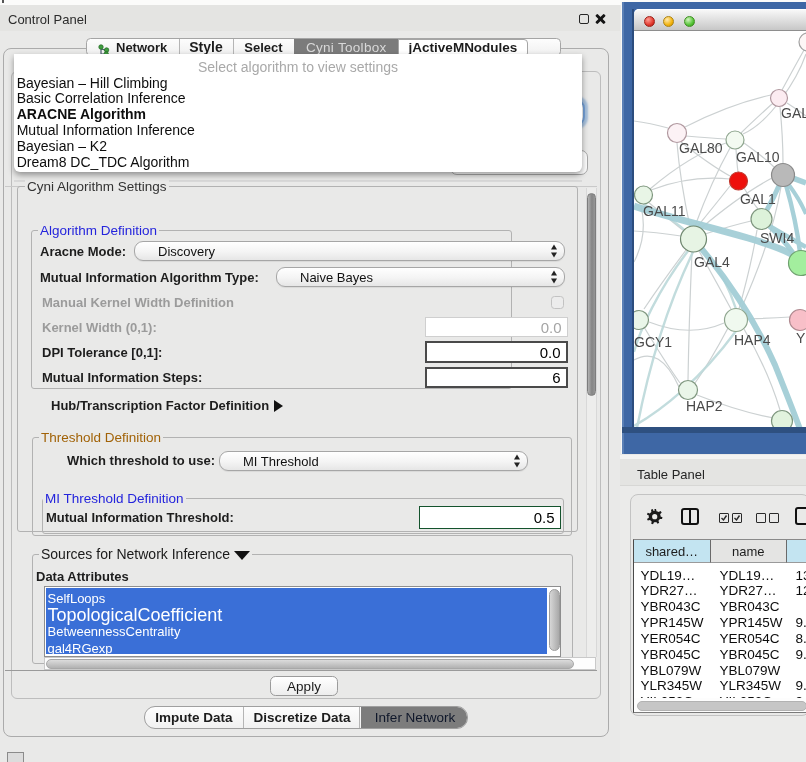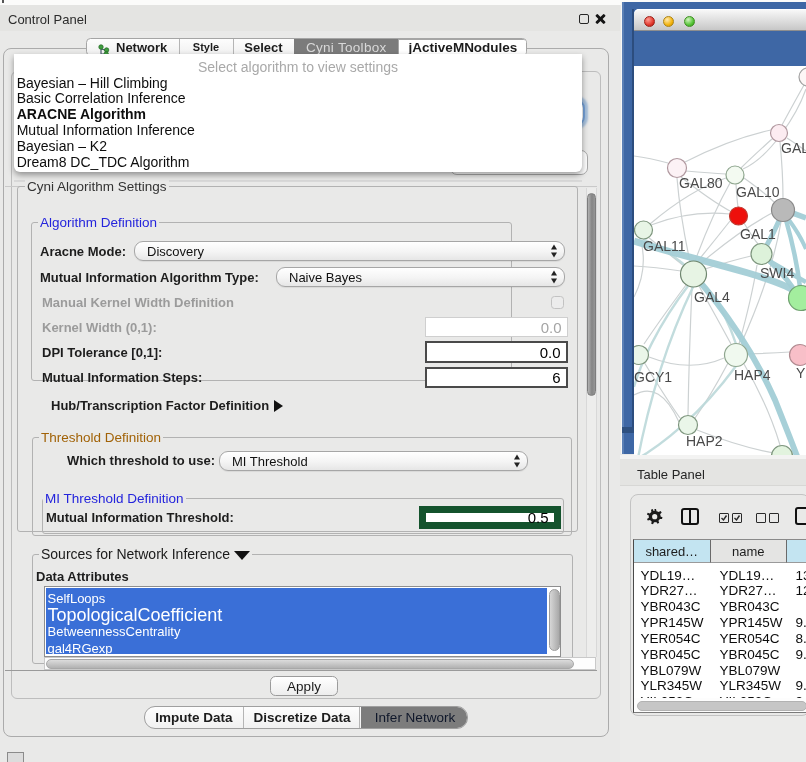--- a/index.html
+++ b/index.html
@@ -5,21 +5,21 @@
 * { margin:0; padding:0; box-sizing:border-box; }
 html,body { width:806px; height:762px; }
 body { font-family:"Liberation Sans", sans-serif; background:#e9e9e8; overflow:hidden; }
 #root { position:relative; width:806px; height:762px; }
 .abs { position:absolute; }
 .lbl { position:absolute; font-size:13px; font-weight:bold; color:#1d1d1d; white-space:nowrap; line-height:15px; }
 .dis { color:#9b9b9b; }
 .combo { position:absolute; border:1px solid #a6a6a6; border-radius:9px;
   background:linear-gradient(#ffffff, #f4f4f4 55%, #e6e6e6); box-shadow:0 1px 1px rgba(0,0,0,.07);
   font-size:13px; color:#111; }
-.combo .ct { position:absolute; left:12px; top:50%; transform:translateY(-50%); white-space:nowrap; }
+.combo .ct { position:absolute; left:23px; top:50%; transform:translateY(-50%); white-space:nowrap; }
 .spin { position:absolute; right:6px; top:50%; transform:translateY(-50%); width:7px; height:13px; }
 .spin:before { content:""; position:absolute; left:0; top:0; border-left:3.5px solid transparent; border-right:3.5px solid transparent; border-bottom:5.5px solid #222; }
 .spin:after { content:""; position:absolute; left:0; bottom:0; border-left:3.5px solid transparent; border-right:3.5px solid transparent; border-top:5.5px solid #222; }
 .field { position:absolute; background:#fff; font-size:15px; text-align:center; color:#000; }
 .field span { position:absolute; right:5px; top:50%; transform:translateY(-50%); }
 .tbox { position:absolute; border:1px solid #b2b2b2; border-radius:3px; }
 .tbox .cap { position:absolute; top:-9px; left:6px; background:#e9e9e8; padding:0 2px; font-size:13.5px; white-space:nowrap; line-height:17px; }
 </style>
 </head>
 <body>
@@ -44,21 +44,21 @@
   <div class="abs" style="left:450px;top:150px;width:138px;height:25px;border-radius:7px;background:#fdfdfd;border:1px solid #a8a8a8;"></div>
   <div class="abs" style="left:14px;top:180px;width:568px;height:2px;background:#d9d9d9;"></div>
   <div class="abs" style="left:5px;top:186px;width:592px;height:1px;background:#c9c9c9;"></div>
 
   <div id="settings">
 
     <div class="tbox" style="left:17px;top:186px;width:561px;height:346px;">
       <span class="cap" style="color:#333;left:7px;">Cyni Algorithm Settings</span>
     </div>
 
-    <div class="tbox" style="left:31px;top:222px;width:481px;height:159px;">
+    <div class="tbox" style="left:31px;top:230px;width:481px;height:159px;">
       <span class="cap" style="color:#2424dc;">Algorithm Definition</span>
     </div>
 
     <div class="lbl" style="left:40px;top:244px;">Aracne Mode:</div>
     <div class="combo" style="left:134px;top:241px;width:431px;height:20px;">
         <span class="ct">Discovery</span>
         <span class="spin"></span>
       </div>
 
     <div class="lbl" style="left:40px;top:269.5px;">Mutual Information Algorithm Type:</div>
@@ -95,21 +95,21 @@
     <div class="lbl" style="left:67px;top:453px;">Which threshold to use:</div>
     <div class="combo" style="left:219px;top:451px;width:309px;height:20px;">
         <span class="ct">MI Threshold</span>
         <span class="spin"></span>
       </div>
 
     <div class="tbox" style="left:42px;top:497.5px;width:522px;height:36px;">
       <span class="cap" style="color:#2424dc;left:0px;">MI Threshold Definition</span>
     </div>
     <div class="lbl" style="left:46px;top:510px;">Mutual Information Threshold:</div>
-    <div class="field" style="left:419px;top:505.5px;width:141.5px;height:23.5px;border:7px solid #14532d;">
+    <div class="field" style="left:419px;top:505.5px;width:141.5px;height:23.5px;border:1px solid #14532d;">
         <span>0.5</span>
       </div>
 
     <div class="tbox" style="left:32px;top:554px;width:541px;height:110px;">
       <span class="cap" style="color:#1a1a1a;font-size:14px;">Sources for Network Inference <span style="display:inline-block;width:0;height:0;border-left:8px solid transparent;border-right:8px solid transparent;border-top:9.5px solid #111;vertical-align:-1px;"></span></span>
     </div>
     <div class="lbl" style="left:36px;top:568.5px;">Data Attributes</div>
 
     <div class="abs" style="left:43.5px;top:586px;width:517.5px;height:71px;border:1px solid #8e8e8e;background:#fff;padding-left:24px;">
       <div class="abs" style="left:1px;top:1px;width:501.5px;height:66px;background:#3a6fd7;"></div>
@@ -132,32 +132,32 @@
   <div class="abs" style="left:270px;top:676px;width:68px;height:20px;border:1px solid #9b9b9b;border-radius:5.5px;background:linear-gradient(#ffffff,#ededed);text-align:center;font-size:13.5px;color:#1a1a1a;line-height:19px;">Apply</div>
 
   <div class="abs" style="left:144px;top:706px;width:324px;height:23px;border:1px solid #9f9f9f;border-radius:11px;background:linear-gradient(#fdfdfd,#f1f1f1);overflow:hidden;">
     <div class="abs" style="left:0;top:0;width:99px;height:23px;border-right:1px solid #b5b5b5;text-align:center;line-height:22px;font-size:13.5px;font-weight:bold;color:#1c1c1c;">Impute Data</div>
     <div class="abs" style="left:100px;top:0;width:115px;height:23px;border-right:1px solid #b5b5b5;text-align:center;line-height:22px;font-size:13.5px;font-weight:bold;color:#1c1c1c;">Discretize Data</div>
     <div class="abs" style="left:216px;top:0;width:108px;height:23px;background:#7c7c7c;text-align:center;line-height:22px;font-size:13.5px;color:#0f172a;">Infer Network</div>
   </div>
 
   <div class="abs" style="left:7px;top:752px;width:17px;height:14px;border:1.5px solid #8b8b8b;background:#dcdcdc;"></div>
 
-  <div class="abs" style="left:86px;top:38px;width:441px;height:18px;border:1px solid #a5a5a5;border-radius:4.5px;background:linear-gradient(#fdfdfd,#f0f0f0);overflow:hidden;">
+  <div class="abs" style="left:86px;top:38px;width:475px;height:18px;border:1px solid #a5a5a5;border-radius:4.5px;background:linear-gradient(#fdfdfd,#f0f0f0);overflow:hidden;">
     <div class="abs" style="left:0;top:0;width:92.5px;height:18px;border-right:1px solid #b5b5b5;"></div>
     <div class="abs" style="left:11px;top:2.5px;width:12px;height:12px;">
       <svg width="12" height="12" viewBox="0 0 12 12">
         <path d="M3 4 L3 10 L8 10 M3 5 L8 6.2" stroke="#4a5a6a" stroke-width="1.2" fill="none"></path>
         <circle cx="3" cy="3" r="2.2" fill="#3f9e3f" stroke="#2a6e2a" stroke-width="0.8"></circle>
         <circle cx="8.6" cy="6" r="2.2" fill="#3f9e3f" stroke="#2a6e2a" stroke-width="0.8"></circle>
         <circle cx="8.2" cy="10" r="2.2" fill="#3f9e3f" stroke="#2a6e2a" stroke-width="0.8"></circle>
       </svg>
     </div>
     <div class="abs" style="left:29px;top:0;width:64px;line-height:17.5px;font-size:13px;font-weight:bold;color:#1c1c1c;">Network</div>
-    <div class="abs" style="left:92.5px;top:0;width:54px;height:18px;border-right:1px solid #b5b5b5;text-align:center;line-height:17.5px;font-size:11px;font-weight:bold;color:#1c1c1c;">Style</div>
+    <div class="abs" style="left:92.5px;top:0;width:54px;height:18px;border-right:1px solid #b5b5b5;text-align:center;line-height:17.5px;font-size:14px;font-weight:bold;color:#1c1c1c;">Style</div>
     <div class="abs" style="left:147px;top:0;width:59px;height:18px;text-align:center;line-height:17.5px;font-size:13px;font-weight:bold;color:#1c1c1c;">Select</div>
     <div class="abs" style="left:206.5px;top:0;width:105.5px;height:18px;background:#7b7b7b;text-align:center;line-height:17.5px;font-size:13.5px;color:#d9d9d9;letter-spacing:0.3px;">Cyni Toolbox</div>
     <div class="abs" style="left:311px;top:0;width:130px;height:18px;background:#fff;border:1px solid #a5a5a5;border-radius:0 4px 4px 0;text-align:center;line-height:16.5px;font-size:13.5px;font-weight:bold;color:#1c1c1c;">jActiveMNodules</div>
   </div>
 
   <div class="abs" style="left:14px;top:54px;width:568px;height:118px;background:#fff;border-radius:0 0 6px 6px;box-shadow:0 3px 6px rgba(0,0,0,.38);">
     <div class="abs" style="left:0;top:4.5px;width:568px;text-align:center;font-size:14px;color:#a9a9a9;">Select algorithm to view settings</div>
     <div class="abs" style="left:2.7px;top:21.5px;font-size:14px;color:#0d0d0d;line-height:15.86px;">
       <div>Bayesian – Hill Climbing</div>
       <div>Basic Correlation Inference</div>
@@ -172,21 +172,21 @@
   <div class="abs" style="left:622px;top:2px;width:184px;height:452px;background:#3e67a5;"></div>
   <div class="abs" style="left:622px;top:2px;width:2px;height:452px;background:#5a7fb5;"></div>
   <div class="abs" style="left:632px;top:9px;width:2px;height:418px;background:#2c4d7e;"></div>
   <div class="abs" style="left:622px;top:427px;width:184px;height:6px;background:#2e5080;"></div>
 
   <div class="abs" style="left:634px;top:9px;width:172px;height:22px;background:linear-gradient(#fafafa,#c7c7c7);border-bottom:1px solid #8e8e8e;border-radius:5px 0 0 0;box-shadow:inset 0 1px 0 #fff;"></div>
   <div class="abs" style="left:643.5px;top:16px;width:11px;height:11px;border-radius:50%;background:radial-gradient(circle at 35% 30%, #ff9d94, #e23b30 60%, #a81208);border:0.5px solid #9d2018;"></div>
   <div class="abs" style="left:662.5px;top:16px;width:11px;height:11px;border-radius:50%;background:radial-gradient(circle at 35% 30%, #ffe9af, #f3b40f 60%, #c78a00);border:0.5px solid #ad8413;"></div>
   <div class="abs" style="left:683.5px;top:16px;width:11px;height:11px;border-radius:50%;background:radial-gradient(circle at 35% 30%, #d3f3c0, #57c539 60%, #2f9210);border:0.5px solid #3f8f22;"></div>
 
-  <div class="abs" style="left:634px;top:31px;width:172px;height:396px;background:#fff;overflow:hidden;margin-top:35px;">
+  <div class="abs" style="left:634px;top:31px;width:172px;height:396px;background:#fff;overflow:hidden;">
     <svg width="172" height="396" viewBox="634 31 172 396" style="position:absolute;left:0;top:0;">
       <g fill="none" stroke="#ccd1d2" stroke-width="1.2">
         <path d="M 685 127 Q 730 104 771 95"></path>
         <path d="M 743 134 C 770 122 797 80 806 54"></path>
         <path d="M 782 90 Q 795 66 804 50"></path>
         <path d="M 787 103 Q 798 110 806 116"></path>
         <path d="M 780 107 Q 783 138 783 163"></path>
         <path d="M 772 104 Q 752 122 741 133"></path>
         <path d="M 686 136 Q 710 138 726 139"></path>
         <path d="M 668 128 Q 650 123 634 121"></path>

